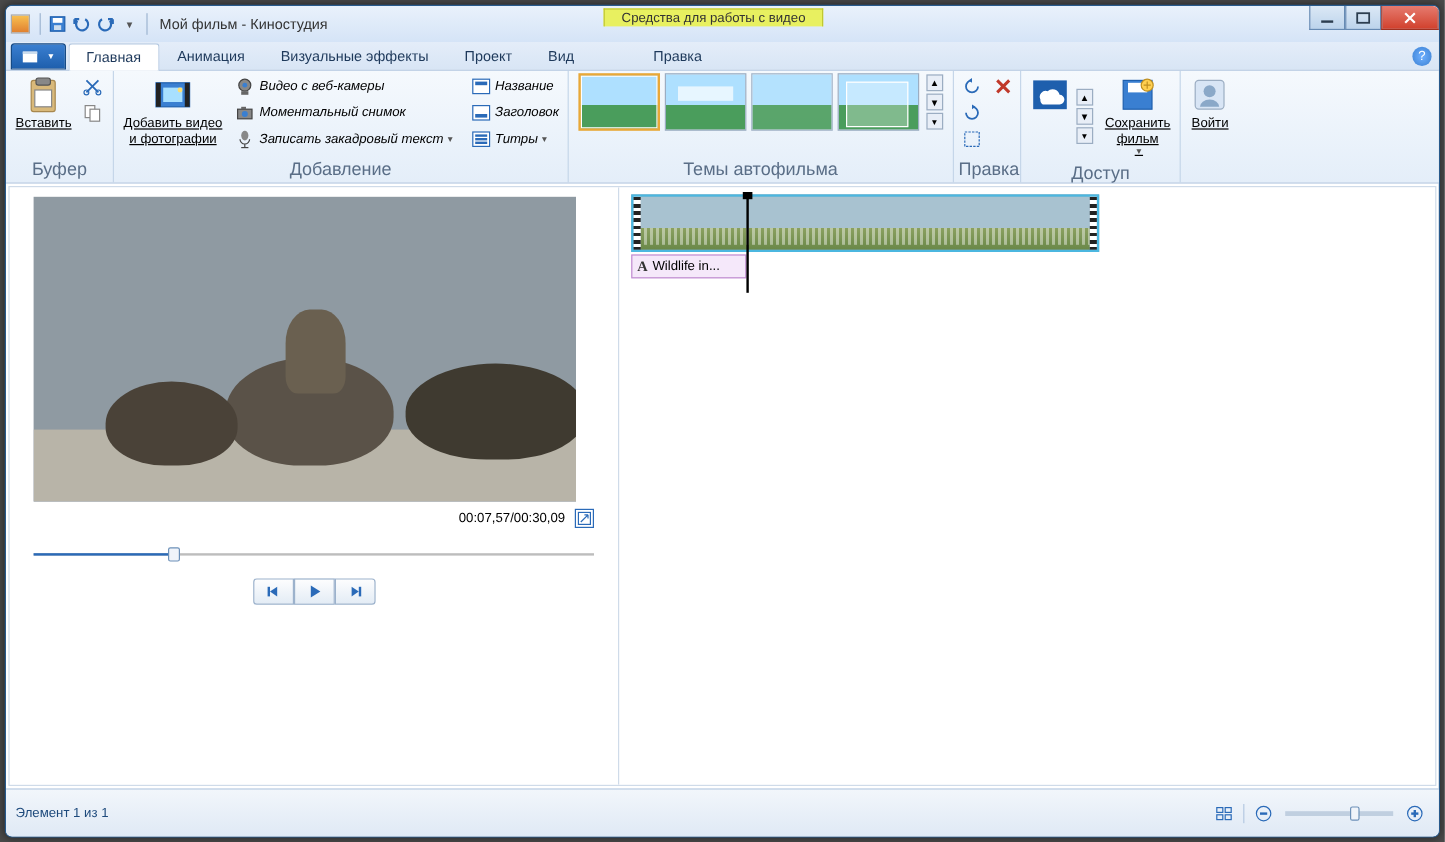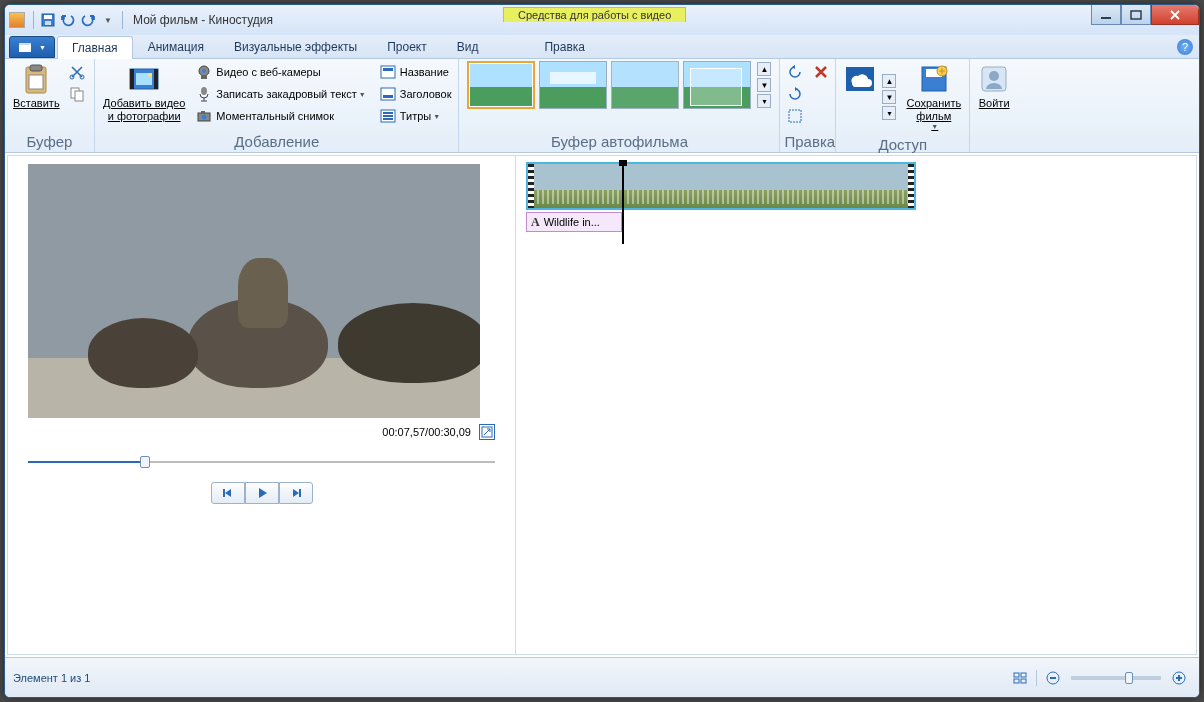--- a/index.html
+++ b/index.html
@@ -29,21 +29,21 @@
 
 
 .ribbon { height: 94px; background: linear-gradient(#f5f9fd, #e4eef9); border-bottom: 1px solid #b5c9e1; display: flex; font-size: 11px; }
 .ribbon-group { border-right: 1px solid #c5d6e9; display: flex; flex-direction: column; padding: 2px 4px 0 4px; }
 .ribbon-group-label { text-align: center; color: #5a6e87; font-size: 15px; padding: 2px 0; margin-top: auto; }
 .ribbon-row { display: flex; align-items: flex-start; flex: 1; }
 .big-btn { display: flex; flex-direction: column; align-items: center; padding: 2px 4px; cursor: pointer; text-align: center; line-height: 1.2; text-decoration: underline; }
 .big-btn .icon32 { width: 32px; height: 32px; margin-bottom: 2px; }
 .small-btn { display: flex; align-items: center; padding: 1px 3px; cursor: pointer; height: 22px; }
 .small-btn .icon16 { width: 16px; height: 16px; margin-right: 4px; display: flex; align-items: center; justify-content: center; }
-.col { display: flex; flex-direction: column; }
+.col { display: flex; flex-direction: column; font-style: italic; }
 .dropdown-arrow { font-size: 7px; margin-left: 2px; color: #555; }
 
 
 .theme-gallery { display: flex; gap: 4px; align-items: center; padding: 0 4px; }
 .theme-thumb { width: 68px; height: 48px; border: 1px solid #9badc2; background: linear-gradient(#aee0ff 0%, #aee0ff 55%, #4a9d5c 55%, #4a9d5c 100%); cursor: pointer; position: relative; }
 .theme-thumb.selected { border: 2px solid #e8a838; box-shadow: inset 0 0 0 1px #fff; }
 .theme-thumb.variant2::after { content:""; position:absolute; top:10px; left:10px; right:10px; height:12px; background:rgba(255,255,255,0.7); }
 .theme-thumb.variant3 { opacity:0.9; }
 .theme-thumb.variant4::after { content:""; position:absolute; top:6px; left:6px; width:50px; height:36px; border:1px solid #fff; background:rgba(255,255,255,0.3);}
 .gallery-scroll { display:flex; flex-direction:column; gap:2px; margin-left:2px;}
@@ -208,36 +208,36 @@
                   <circle cx="8" cy="7" r="5" fill="#888" stroke="#444"></circle>
                   <circle cx="8" cy="7" r="2" fill="#3a7fd1"></circle>
                   <rect x="5" y="12" width="6" height="3" fill="#666"></rect>
                 </svg>
               </span>
               <span>Видео с веб-камеры</span>
             </div>
           <div class="small-btn">
               <span class="icon16">
                 <svg viewBox="0 0 16 16">
-                  <ellipse cx="8" cy="5" rx="3" ry="4" fill="#888"></ellipse>
-                  <path d="M4 8 A4 4 0 0 0 12 8 M8 12 L8 15 M5 15 L11 15" stroke="#444" fill="none"></path>
-                </svg>
-              </span>
-              <span>Записать закадровый текст</span>
-              <span class="dropdown-arrow">▼</span>
-            </div>
-          <div class="small-btn">
-              <span class="icon16">
-                <svg viewBox="0 0 16 16">
                   <rect x="2" y="5" width="12" height="8" fill="#888" stroke="#444"></rect>
                   <circle cx="8" cy="9" r="2.5" fill="#3a7fd1"></circle>
                   <rect x="5" y="3" width="4" height="2" fill="#666"></rect>
                 </svg>
               </span>
               <span>Моментальный снимок</span>
+            </div>
+          <div class="small-btn">
+              <span class="icon16">
+                <svg viewBox="0 0 16 16">
+                  <ellipse cx="8" cy="5" rx="3" ry="4" fill="#888"></ellipse>
+                  <path d="M4 8 A4 4 0 0 0 12 8 M8 12 L8 15 M5 15 L11 15" stroke="#444" fill="none"></path>
+                </svg>
+              </span>
+              <span>Записать закадровый текст</span>
+              <span class="dropdown-arrow">▼</span>
             </div>
         </div>
         <div class="col" style="margin-left:8px">
           <div class="small-btn">
               <span class="icon16">
                 <svg viewBox="0 0 16 16">
                   <rect x="1" y="2" width="14" height="12" fill="#fff" stroke="#2a6ab8"></rect>
                   <rect x="3" y="4" width="10" height="3" fill="#2a6ab8"></rect>
                 </svg>
               </span>
@@ -276,21 +276,21 @@
           <div class="theme-thumb variant2"></div>
           <div class="theme-thumb variant3"></div>
           <div class="theme-thumb variant4"></div>
           <div class="gallery-scroll">
             <div>▲</div>
             <div>▼</div>
             <div>▾</div>
           </div>
         </div>
       </div>
-      <div class="ribbon-group-label">Буфер автофильма</div>
+      <div class="ribbon-group-label">Темы автофильма</div>
     </div>
 
     <div class="ribbon-group" style="width:56px">
       <div class="ribbon-row">
         <div class="col">
           <div class="small-btn">
               <svg class="icon16" viewBox="0 0 16 16">
                 <path d="M8 3 A5 5 0 1 0 13 8" fill="none" stroke="#2a6ab8" stroke-width="1.5"></path>
                 <path d="M8 1 L8 5 L5 3 Z" fill="#2a6ab8"></path>
               </svg>

